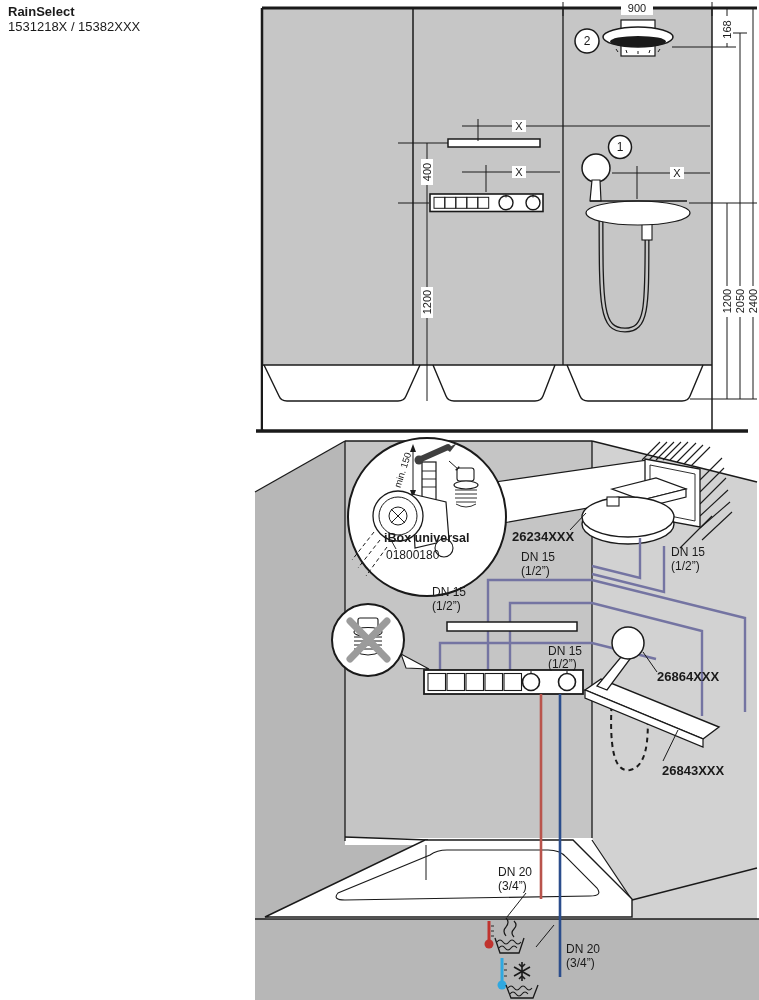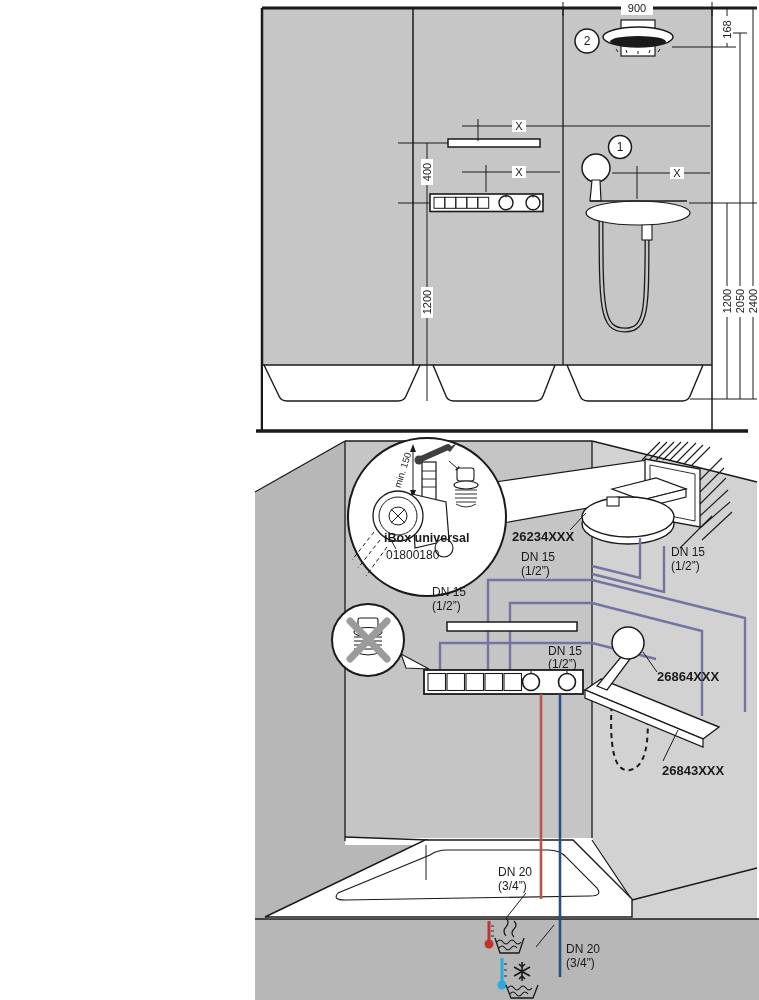--- a/index.html
+++ b/index.html
@@ -13,20 +13,24 @@
   .dim{font-size:11px;}
   .part{font-size:13px;font-weight:bold;}
   .dn{font-size:12px;}
   .callout-num{font-size:12px;}
   .ln{stroke:#1a1a1a;fill:none;}
 </style>
 </head>
 <body>
 
 <div id="page">
+  <div id="header">
+    <div class="t">RainSelect</div>
+    <div class="m">1531218X / 15382XXX</div>
+  </div>
 
   <svg width="759" height="1000" viewBox="0 0 759 1000">
 
     <g>
 
       <rect x="262" y="8" width="450" height="357" fill="#c6c6c6"></rect>
       <line class="ln" x1="262" y1="8" x2="757" y2="8" stroke-width="3"></line>
       <line class="ln" x1="262" y1="8" x2="262" y2="430" stroke-width="2.5"></line>
       <line class="ln" x1="413" y1="8" x2="413" y2="365" stroke-width="1.5"></line>
       <line class="ln" x1="563" y1="8" x2="563" y2="365" stroke-width="1.3"></line>

